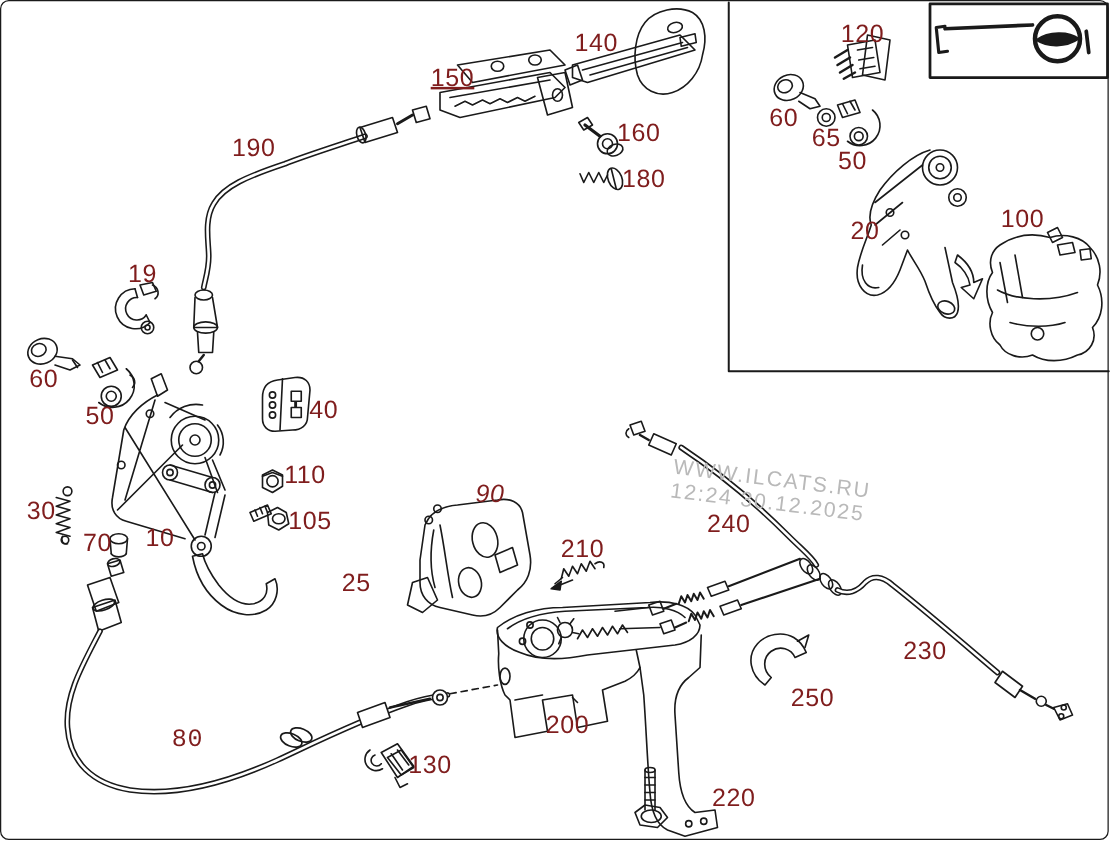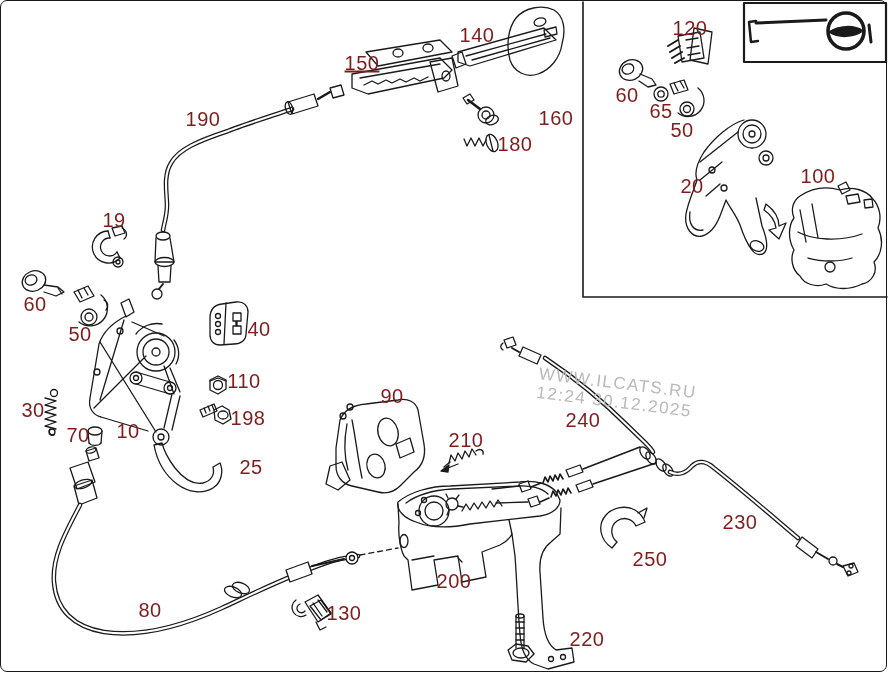--- a/index.html
+++ b/index.html
@@ -338,41 +338,41 @@
 
   <div id="watermark">
     <div>WWW.ILCATS.RU</div>
     <div>12:24 30.12.2025</div>
   </div>
 
   <div id="labels">
       <span class="part-label" style="left: 203px; top: 119px;">190</span>
       <span class="part-label" style="left: 362px; top: 63px; text-decoration: underline;">150</span>
       <span class="part-label" style="left: 477px; top: 35px;">140</span>
-      <span class="part-label" style="left: 511px; top: 118px; margin-left: 45px;">160</span>
+      <span class="part-label" style="left: 511px; top: 107px;">160</span>
       <span class="part-label" style="left: 515px; top: 144px;">180</span>
       <span class="part-label" style="left: 690px; top: 28px;">120</span>
       <span class="part-label" style="left: 627px; top: 95px;">60</span>
       <span class="part-label" style="left: 661px; top: 111px;">65</span>
       <span class="part-label" style="left: 682px; top: 130px;">50</span>
       <span class="part-label" style="left: 692px; top: 186px;">20</span>
       <span class="part-label" style="left: 818px; top: 176px;">100</span>
       <span class="part-label" style="left: 114px; top: 220px;">19</span>
       <span class="part-label" style="left: 35px; top: 304px;">60</span>
       <span class="part-label" style="left: 80px; top: 334px;">50</span>
       <span class="part-label" style="left: 259px; top: 329px;">40</span>
       <span class="part-label" style="left: 244px; top: 381px;">110</span>
-      <span class="part-label" style="left: 248px; top: 418px;">198</span>
+      <span class="part-label" style="left: 248px; top: 418px;">105</span>
       <span class="part-label" style="left: 33px; top: 410px;">30</span>
       <span class="part-label" style="left: 78px; top: 435px;">70</span>
       <span class="part-label" style="left: 128px; top: 431px;">10</span>
-      <span class="part-label" style="left: 251px; top: 467px; text-align: right;">25</span>
-      <span class="part-label" style="left: 392px; top: 396px;">90</span>
+      <span class="part-label" style="left: 285px; top: 467px; text-align: right;">25</span>
+      <span class="part-label" style="left: 392px; top: 396px; font-style: italic;">90</span>
       <span class="part-label" style="left: 466px; top: 440px;">210</span>
       <span class="part-label" style="left: 583px; top: 420px;">240</span>
       <span class="part-label" style="left: 454px; top: 581px;">200</span>
       <span class="part-label" style="left: 650px; top: 559px;">250</span>
       <span class="part-label" style="left: 740px; top: 522px;">230</span>
-      <span class="part-label" style="left: 150px; top: 610px;">80</span>
+      <span class="part-label" style="left: 150px; top: 592px; font-family: Liberation Mono, monospace;">80</span>
       <span class="part-label" style="left: 344px; top: 613px;">130</span>
       <span class="part-label" style="left: 551px; top: 639px; margin-left: 36px;">220</span>
     </div>
 </div>
 
 </body></html>

